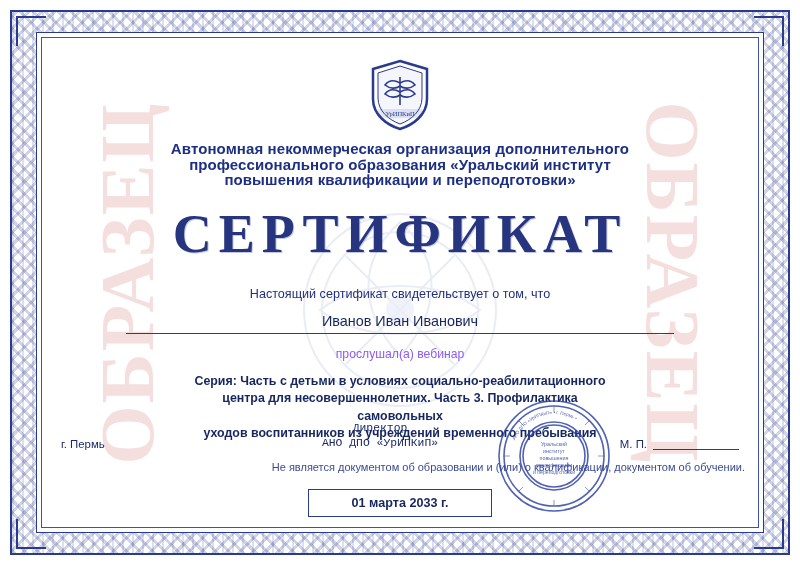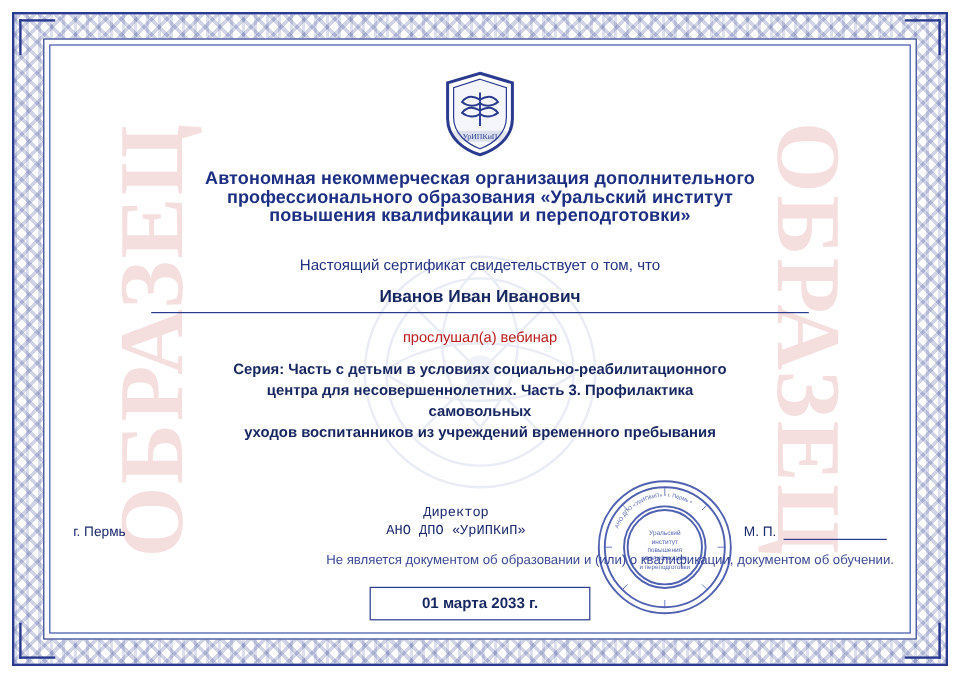--- a/index.html
+++ b/index.html
@@ -137,34 +137,34 @@
     font-size: 12.6px;
     color: #20307d;
   }
 
   .name-block {
     margin: 12px auto 0 auto;
     width: 548px;
   }
   .name {
     font-size: 14.4px;
-    font-weight: bold;
+    font-weight: normal;
     color: #16265f;
     padding-bottom: 4px;
   }
   .name-rule {
     height: 1px;
     background: #2a3b8f;
     width: 100%;
   }
 
   .listened {
     margin-top: 13px;
     font-size: 12.2px;
-    color: #b91c1c;
+    color: #8b5cf6;
   }
 
   .course {
     margin: 12px auto 0 auto;
     max-width: 440px;
     font-size: 12.4px;
     font-weight: bold;
     line-height: 17.5px;
     color: #16265f;
   }
@@ -279,20 +279,21 @@
         </g>
         <rect x="9" y="50" width="44" height="9" fill="#2a3b8f" opacity="0.12"></rect>
         <text x="31" y="57" font-size="6.5" text-anchor="middle" fill="#2a3b8f" font-family="Liberation Serif, serif">УрИПКиП</text>
       </svg>
     </div>
 
     <div class="org-line">Автономная некоммерческая организация дополнительного</div>
     <div class="org-line">профессионального образования «Уральский институт</div>
     <div class="org-line">повышения квалификации и переподготовки»</div>
 
+    <div class="title">СЕРТИФИКАТ</div>
 
     <div class="subtitle">Настоящий сертификат свидетельствует о том, что</div>
 
     <div class="name-block">
       <div class="name">Иванов Иван Иванович</div>
       <div class="name-rule"></div>
     </div>
 
     <div class="listened">прослушал(а) вебинар</div>
 

